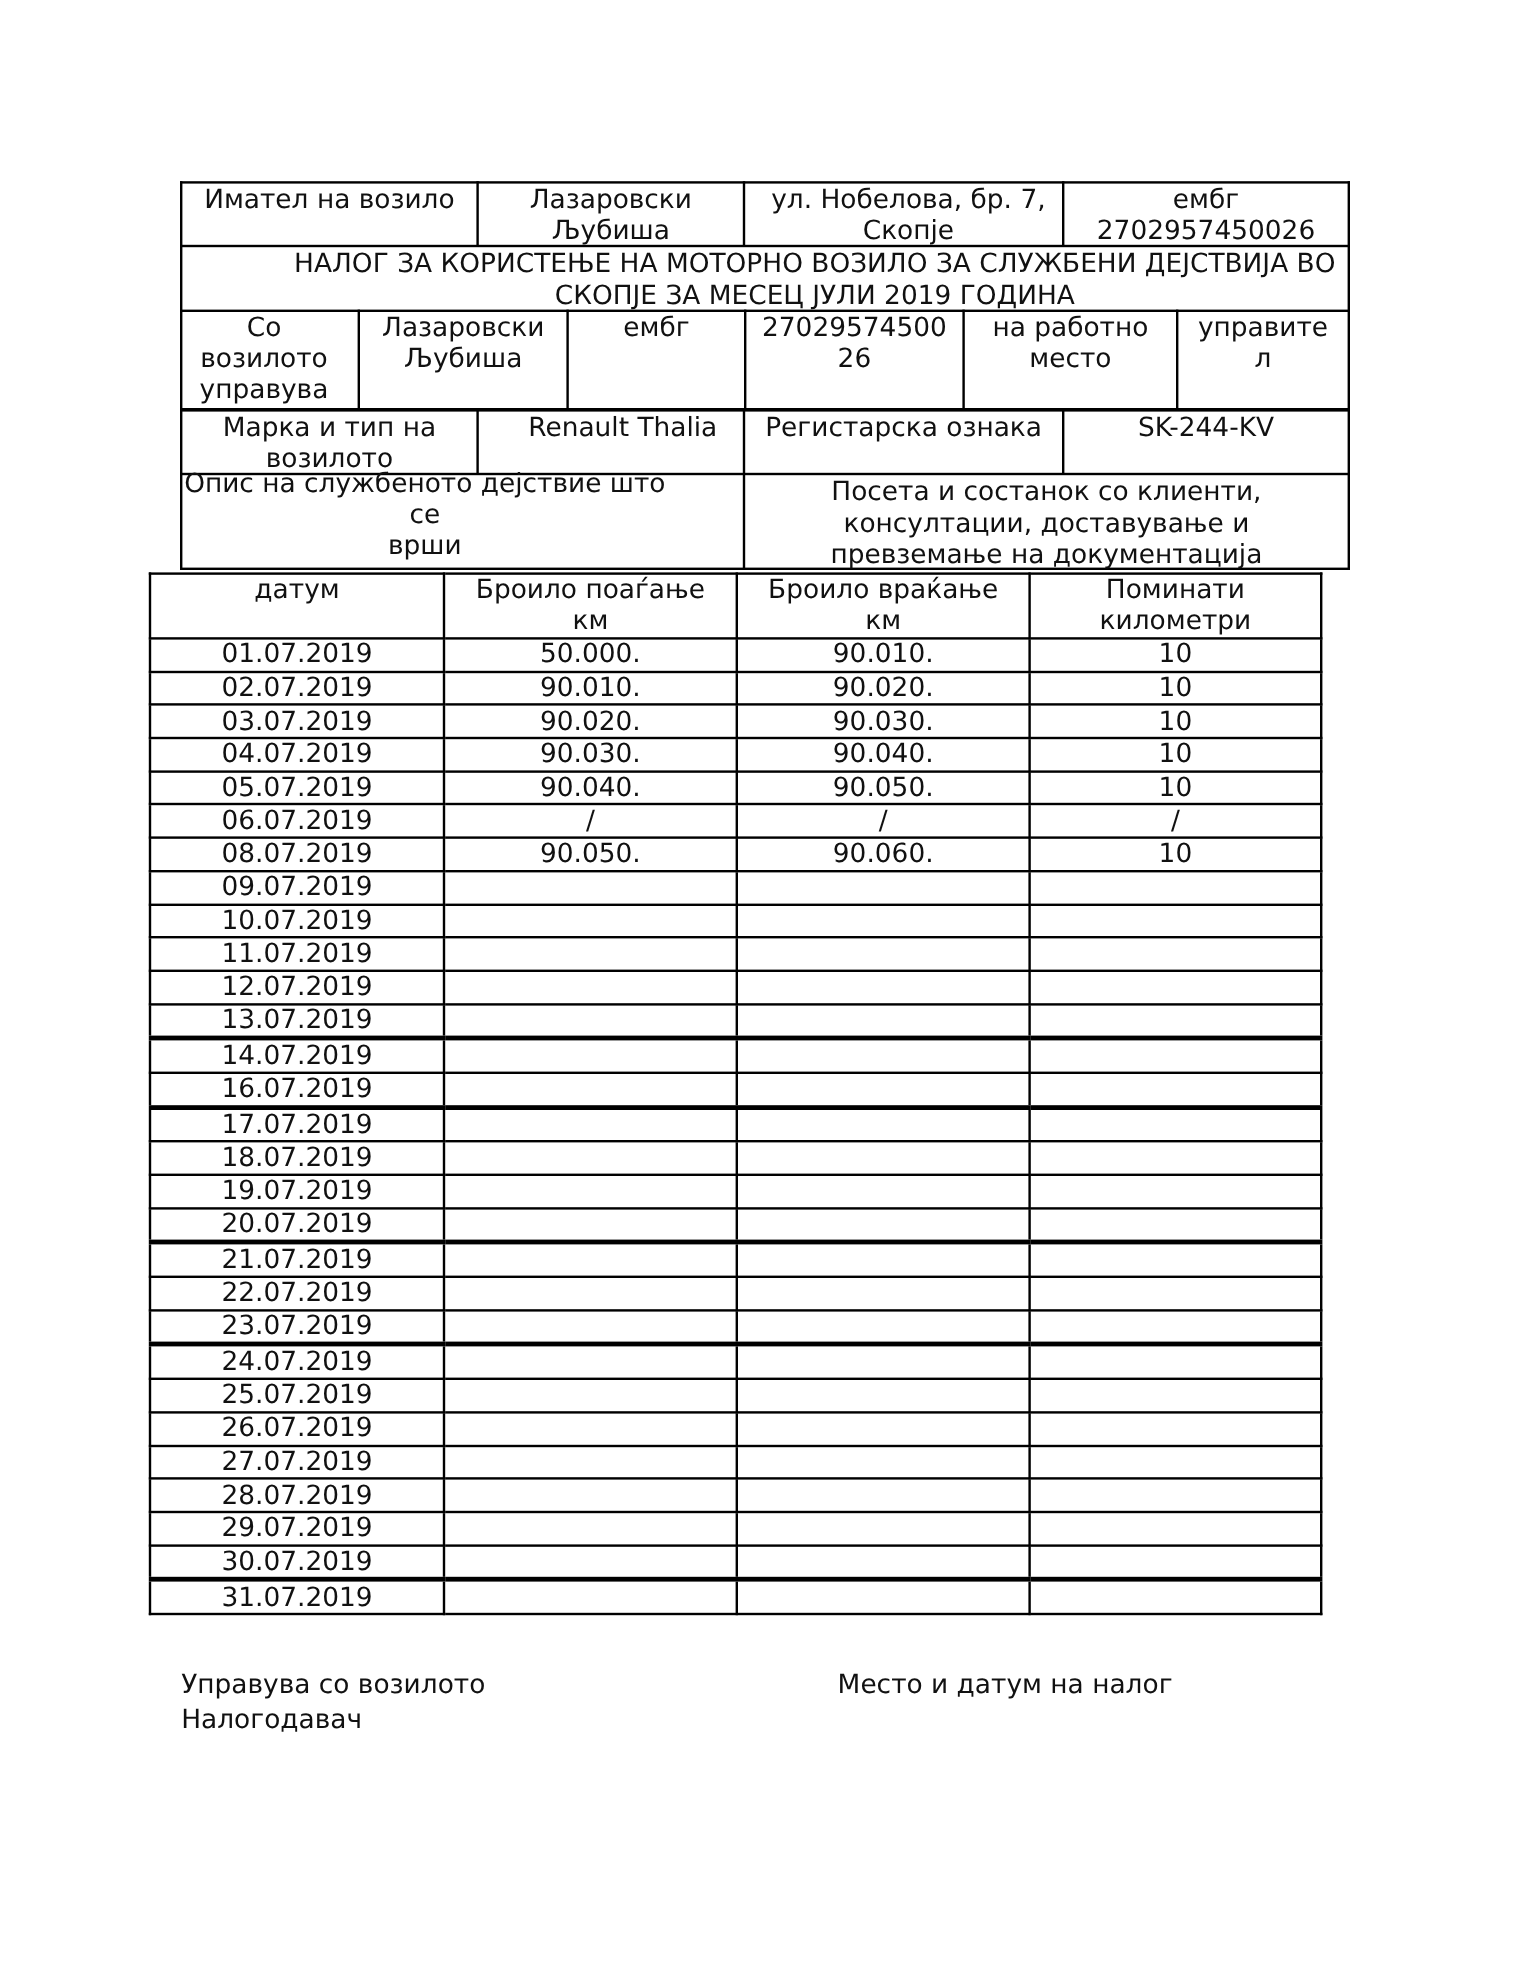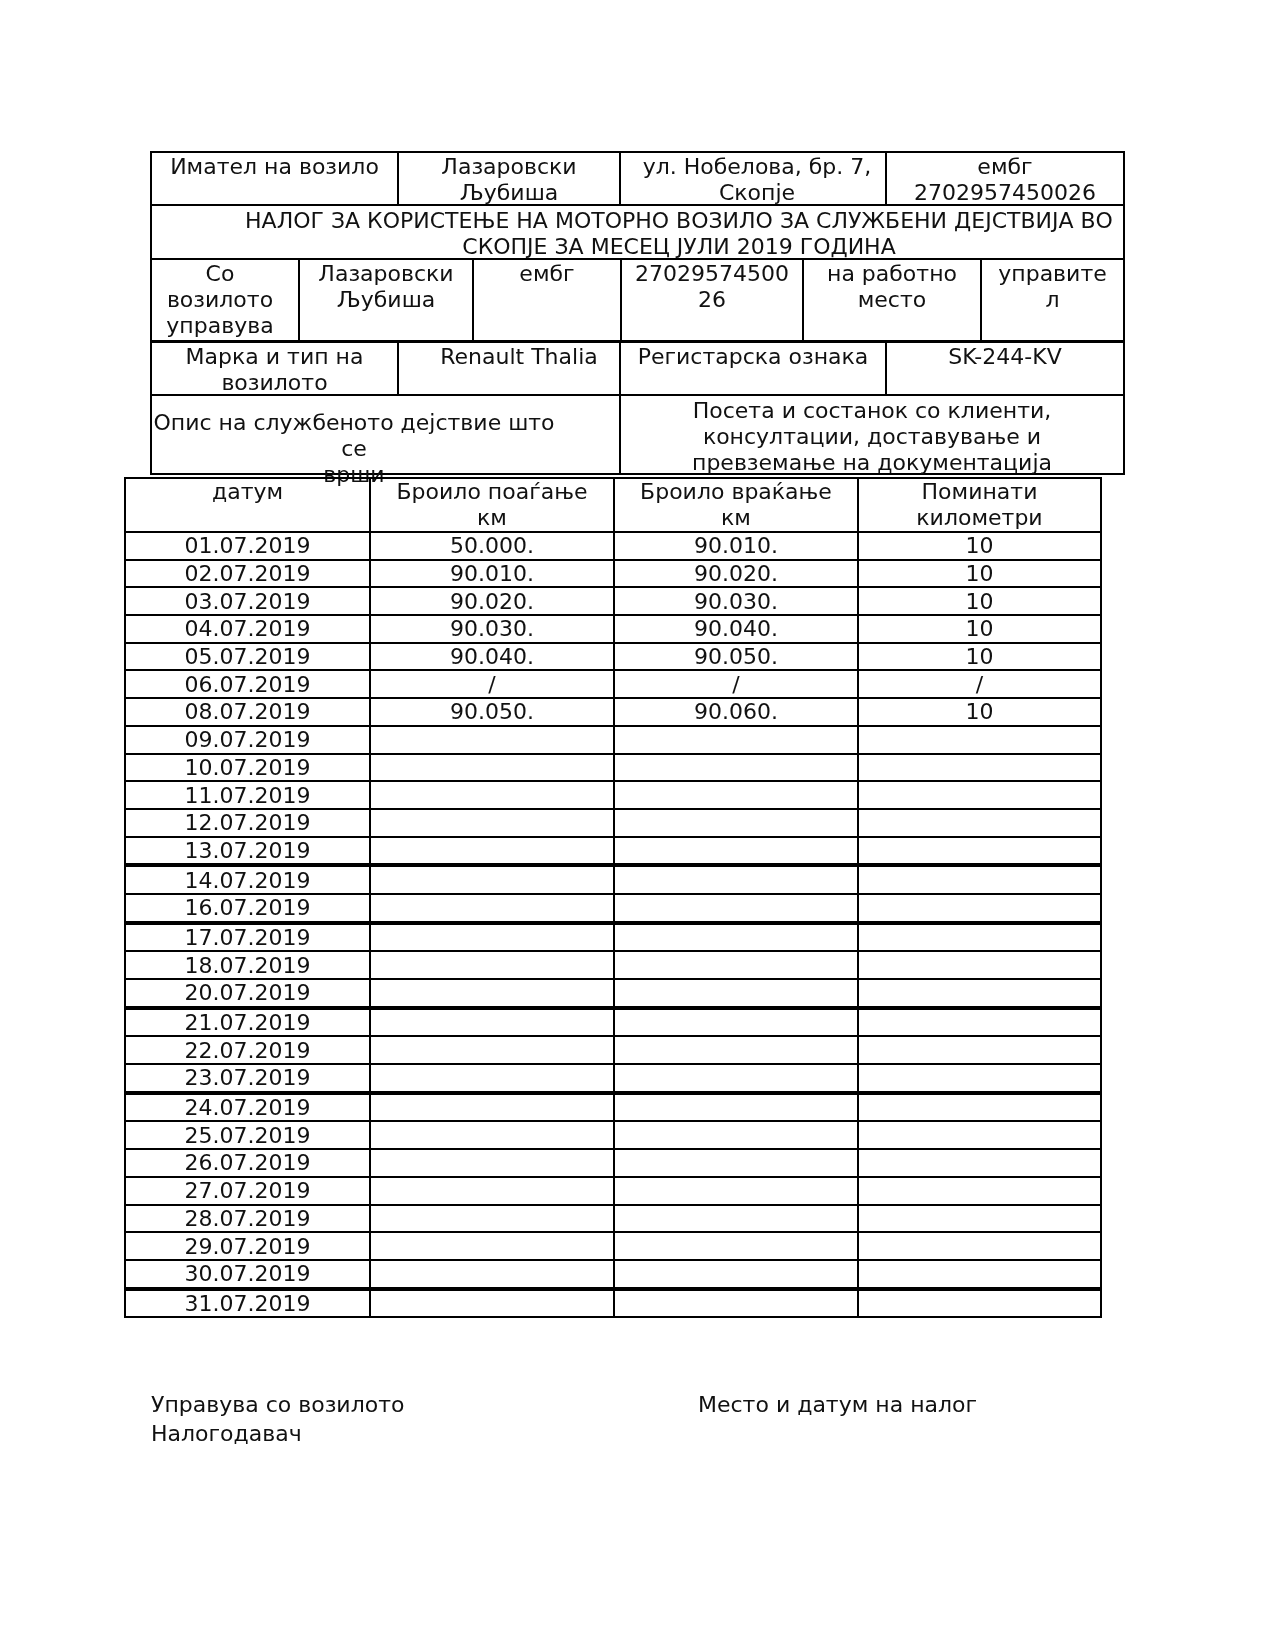--- a/index.html
+++ b/index.html
@@ -70,21 +70,21 @@
 место</div>
   <div class="cell" style="left:982px; top:259px; width:141px;">управите
 л</div>
 
   <div class="cell" style="left:152px; top:342px; width:245px;">Марка и тип на
 возилото</div>
   <div class="cell" style="left:399px; top:342px; width:220px;padding-left:20px;">Renault Thalia</div>
   <div class="cell" style="left:621px; top:342px; width:264px;">Регистарска ознака</div>
   <div class="cell" style="left:887px; top:342px; width:236px;">SK-244-KV</div>
 
-  <div class="cell" style="left:152px; top:408px; width:404px;">Опис на службеното дејствие што се
+  <div class="cell" style="left:152px; top:389px; width:404px;">Опис на службеното дејствие што се
 врши</div>
   <div class="cell" style="left:621px; top:396px; width:502px;">Посета и состанок со клиенти,
 консултации, доставување и
 превземање на документација</div>
 </div>
 
 <table class="log">
   <colgroup>
     <col style="width:245px">
       <col style="width:244px">
@@ -193,20 +193,26 @@
         <td></td>
         <td></td>
       </tr>
       <tr>
         <td>18.07.2019</td>
         <td></td>
         <td></td>
         <td></td>
       </tr>
       <tr>
+        <td>19.07.2019</td>
+        <td></td>
+        <td></td>
+        <td></td>
+      </tr>
+      <tr>
         <td>20.07.2019</td>
         <td></td>
         <td></td>
         <td></td>
       </tr>
       <tr class="thick">
         <td>21.07.2019</td>
         <td></td>
         <td></td>
         <td></td>

